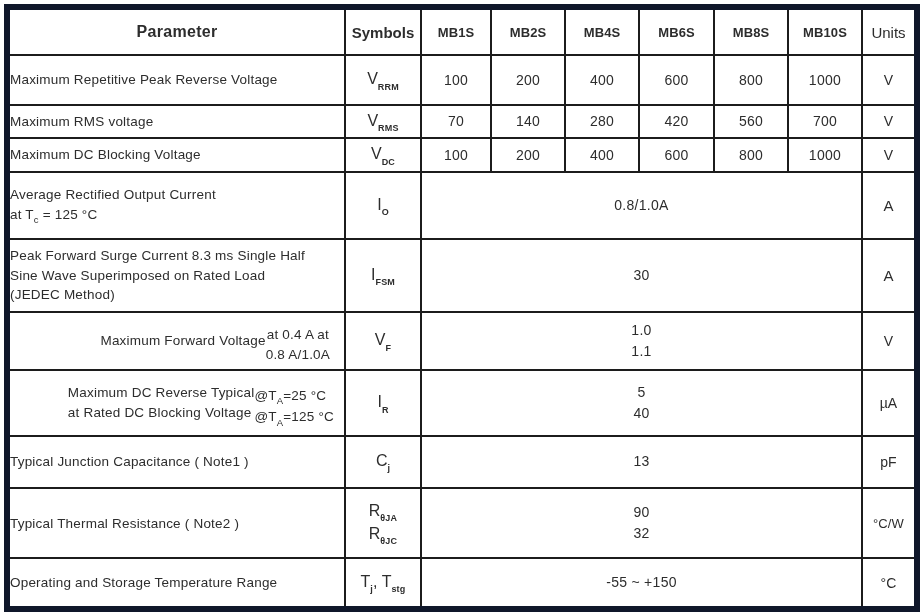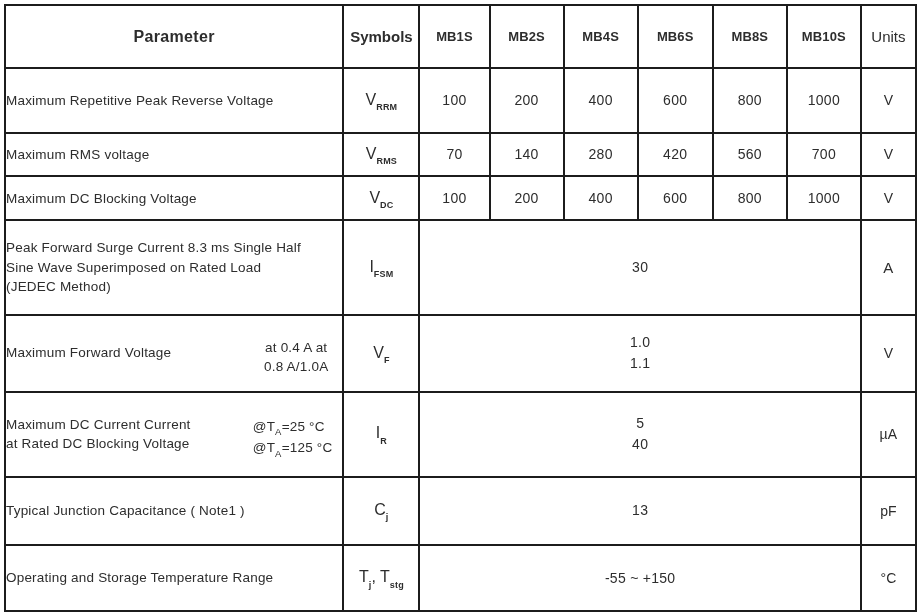--- a/index.html
+++ b/index.html
@@ -17,21 +17,21 @@
     padding: 4px;
     font-family: "Liberation Sans", sans-serif;
     color: #2d2d2d;
   }
   table.spec {
     border-collapse: collapse;
     table-layout: fixed;
     width: 913px;
     height: 608px;
     background: #ffffff;
-    border: 1px solid #0f172a;
+    border: 6px solid #0f172a;
   }
   table.spec th, table.spec td {
     border: 2px solid #1c1c1c;
     padding: 0;
     overflow: hidden;
     vertical-align: middle;
   }
   
   th.h-param   { font-size: 16px; font-weight: bold; text-align: center; letter-spacing: .02em; }
   th.h-sym     { font-size: 15px; font-weight: bold; text-align: center; }
@@ -42,21 +42,21 @@
     text-align: left;
     padding: 0 8px 0 11px;
     font-size: 13.5px;
     letter-spacing: .015em;
     line-height: 1.45;
   }
   td.param .pline { display: block; }
   td.param .split {
     display: flex;
     align-items: center;
-    justify-content: space-between;
+    justify-content: flex-end;
   }
   td.param .cond {
     text-align: center;
     line-height: 1.45;
     padding-right: 14px;
     white-space: nowrap;
     margin-top: 8px;
   }
   td.param .cond.left-align { text-align: left; padding-right: 10px; }
   
@@ -146,20 +146,29 @@
       <td class="sym"><span>V</span><sub>DC</sub></td>
       <td class="val">100</td>
       <td class="val">200</td>
       <td class="val">400</td>
       <td class="val">600</td>
       <td class="val">800</td>
       <td class="val">1000</td>
       <td class="unit">V</td>
     </tr>
 
+    <tr style="height:64px">
+      <td class="param">
+        <span class="pline">Average Rectified Output Current</span>
+        <span class="pline"><span>at T</span><sub>c</sub><span> = 125 °C</span></span>
+      </td>
+      <td class="sym"><span>I</span><sub>O</sub></td>
+      <td class="val" colspan="6">0.8/1.0A</td>
+      <td class="unit" style="font-size:15px">A</td>
+    </tr>
 
     <tr style="height:69px">
       <td class="param">
         <span class="pline">Peak Forward Surge Current 8.3 ms Single Half</span>
         <span class="pline">Sine Wave Superimposed on Rated Load</span>
         <span class="pline">(JEDEC Method)</span>
       </td>
       <td class="sym"><span>I</span><sub>FSM</sub></td>
       <td class="val" colspan="6">30</td>
       <td class="unit" style="font-size:15px">A</td>
@@ -180,21 +189,21 @@
         <span class="pline" style="display:block">1.0</span>
         <span class="pline" style="display:block">1.1</span>
       </td>
       <td class="unit">V</td>
     </tr>
 
     <tr style="height:62px">
       <td class="param">
         <div class="split">
           <span>
-            <span class="pline">Maximum DC Current Current</span>
+            <span class="pline">Maximum DC Reverse Typical</span>
             <span class="pline">at Rated DC Blocking Voltage</span>
           </span>
           <span class="cond left-align">
             <span class="pline"><span>@T</span><sub>A</sub><span>=25 °C</span></span>
             <span class="pline"><span>@T</span><sub>A</sub><span>=125 °C</span></span>
           </span>
         </div>
       </td>
       <td class="sym"><span>I</span><sub>R</sub></td>
       <td class="val" colspan="6">
@@ -204,20 +213,32 @@
       <td class="unit">µA</td>
     </tr>
 
     <tr style="height:50px">
       <td class="param"><span>Typical Junction Capacitance ( Note1 )</span></td>
       <td class="sym"><span>C</span><sub>j</sub></td>
       <td class="val" colspan="6">13</td>
       <td class="unit">pF</td>
     </tr>
 
+    <tr style="height:67px">
+      <td class="param"><span>Typical Thermal Resistance ( Note2 )</span></td>
+      <td class="sym">
+        <span class="pline" style="display:block"><span>R</span><sub>θJA</sub></span>
+        <span class="pline" style="display:block"><span>R</span><sub>θJC</sub></span>
+      </td>
+      <td class="val" colspan="6">
+        <span class="pline" style="display:block">90</span>
+        <span class="pline" style="display:block">32</span>
+      </td>
+      <td class="unit" style="font-size:13px">°C/W</td>
+    </tr>
 
     <tr style="height:48px">
       <td class="param"><span>Operating and Storage Temperature Range</span></td>
       <td class="sym"><span>T</span><sub>j</sub><span>, </span><span>T</span><sub>stg</sub></td>
       <td class="val" colspan="6">-55 ~ +150</td>
       <td class="unit">°C</td>
     </tr>
   </tbody>
     </table>
 </div>

